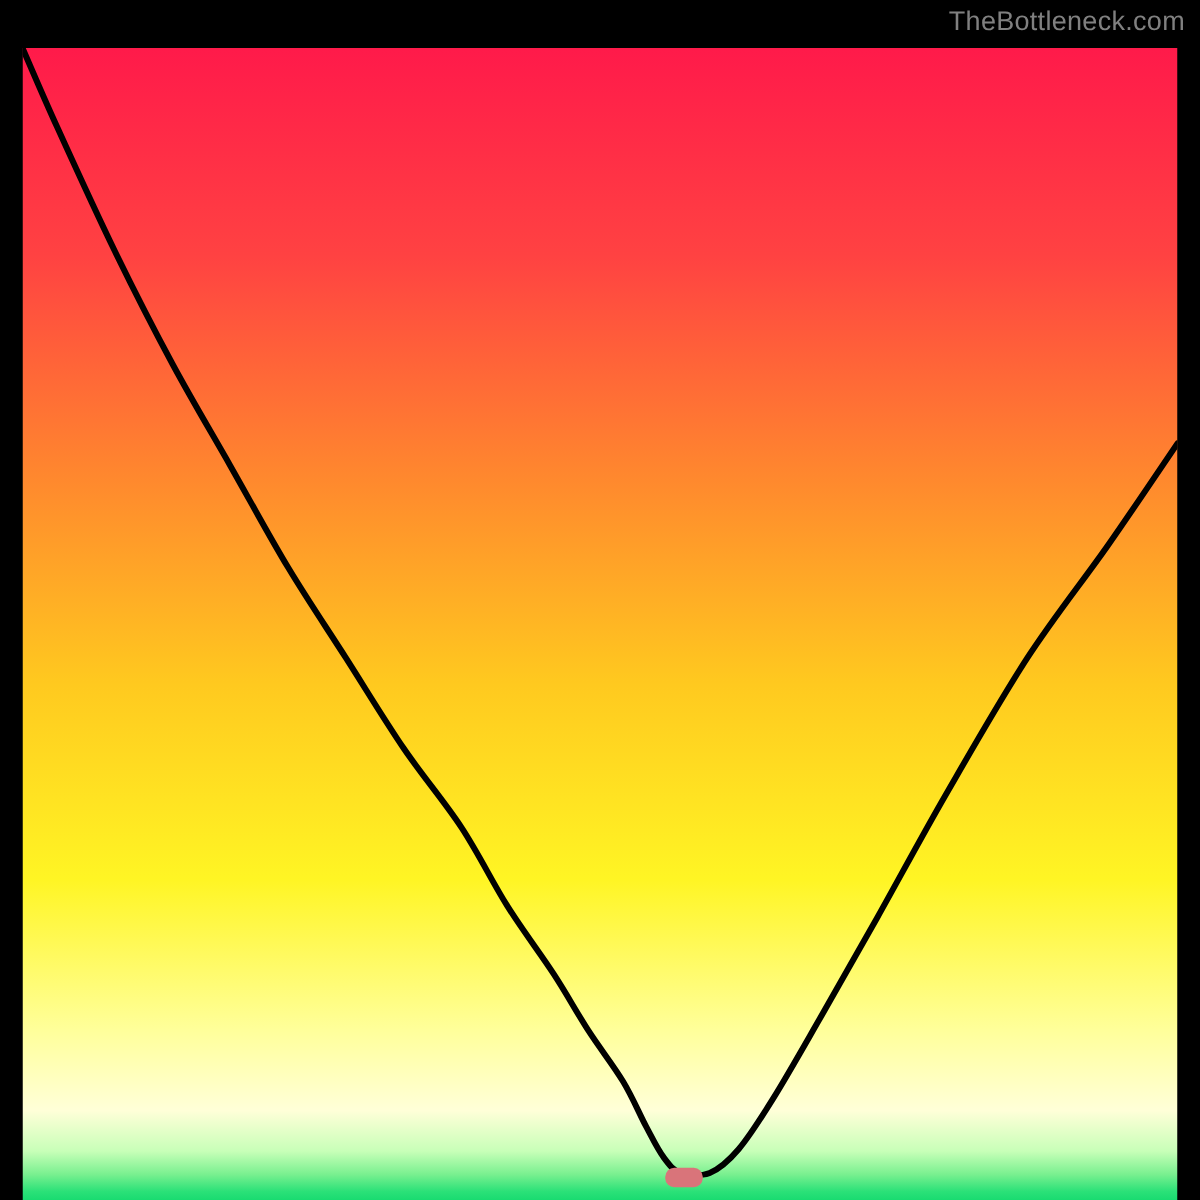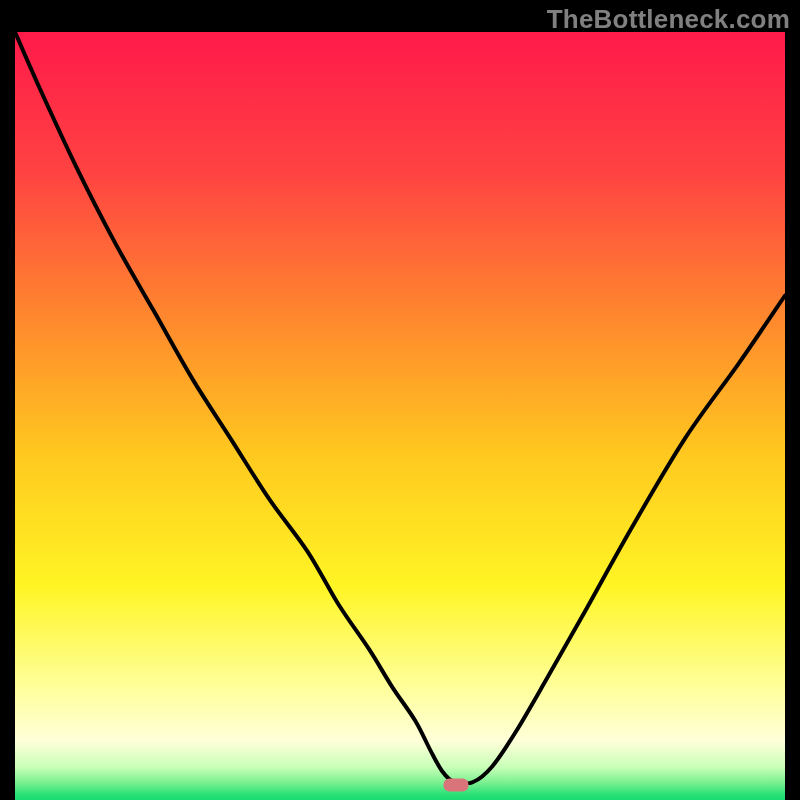--- a/index.html
+++ b/index.html
@@ -15,22 +15,22 @@
     position: relative;
     width: 800px;
     height: 800px;
     background: #000;
   }
   .watermark {
     position: absolute;
     top: 4px;
     right: 10px;
     color: #808080;
-    font-size: 26px;
-    font-weight: 700;
+    font-size: 18px;
+    font-weight: 400;
     letter-spacing: 0.2px;
     z-index: 20;
     user-select: none;
   }
   .plot-area {
     position: absolute;
     left: 15px;
     top: 32px;
     width: 770px;
     height: 753px;

